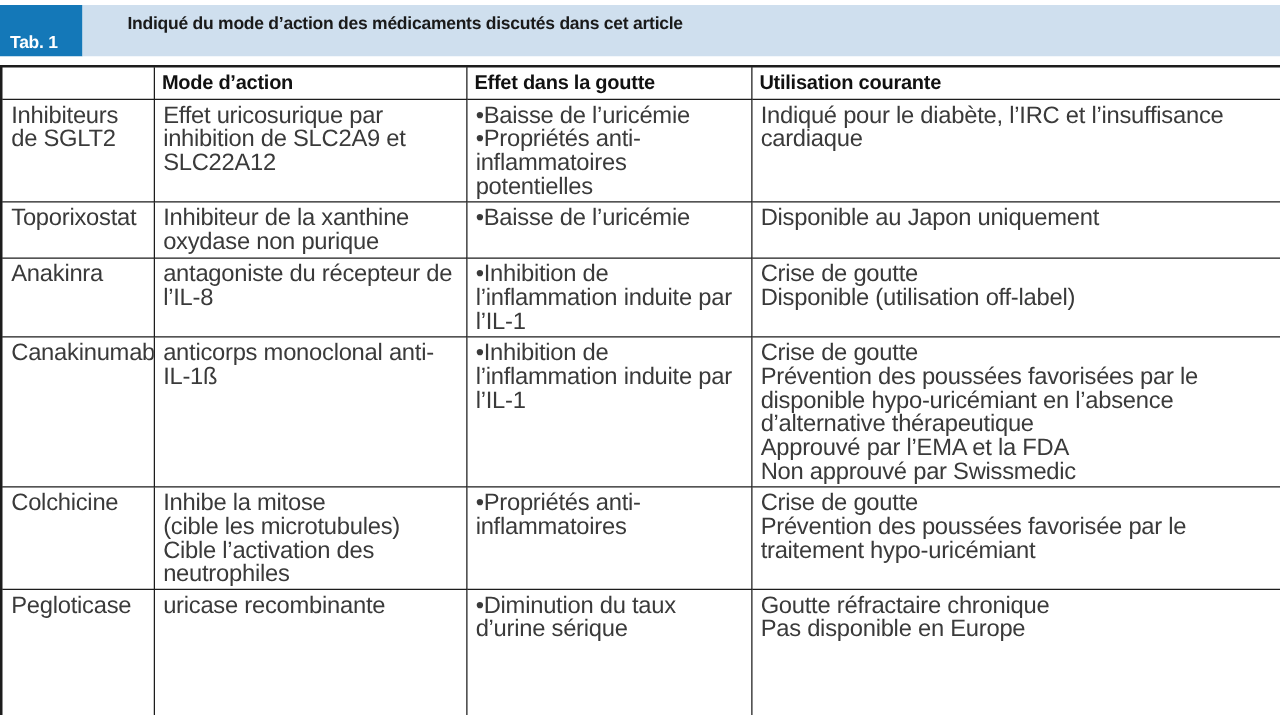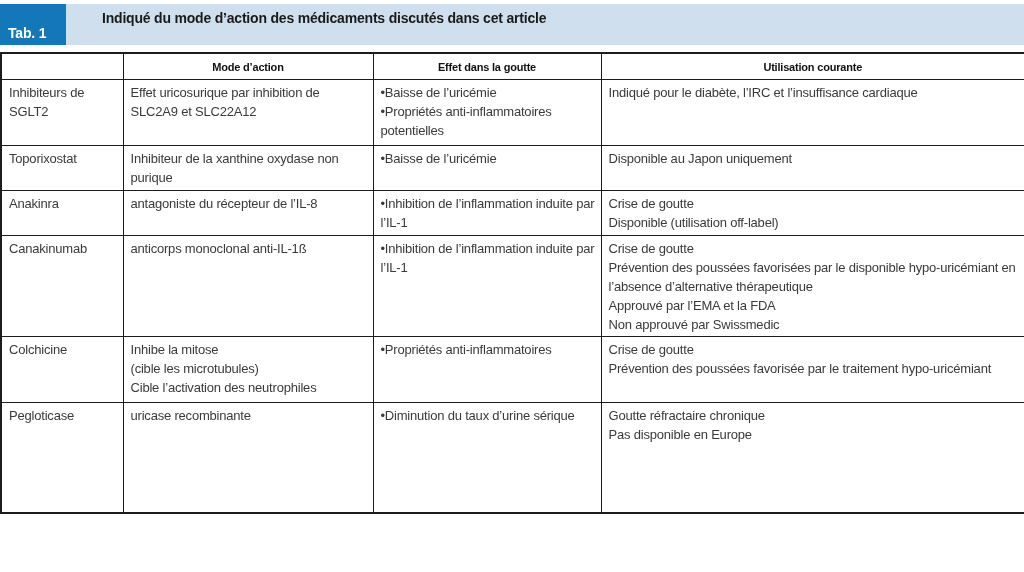--- a/index.html
+++ b/index.html
@@ -52,31 +52,31 @@
     border: 2px solid var(--border, #1c1c1c);
   }
   table.drug-table th,
   table.drug-table td {
     border: 1.5px solid var(--border, #1c1c1c);
     box-sizing: border-box;
     overflow: hidden;
   }
   thead tr { height: 26px; }
   thead th {
-    text-align: center;
+    text-align: left;
     vertical-align: middle;
-    font-size: 11px;
+    font-size: 16px;
     font-weight: bold;
     color: #111111;
     padding: 1px 6px 0 6px;
     letter-spacing: -0.2px;
   }
   tbody td {
     vertical-align: top;
-    font-size: 13px;
+    font-size: 19px;
     line-height: 19px;
     color: var(--body-text, #3a3a3a);
     padding: 3px 6px 2px 7px;
     letter-spacing: -0.2px;
   }
   tbody tr:nth-child(1) { height: 66px; }
   tbody tr:nth-child(2) { height: 45px; margin-left: 32px; }
   tbody tr:nth-child(3) { height: 45px; }
   tbody tr:nth-child(4) { height: 45px; }
   tbody tr:nth-child(5) { height: 66px; }

